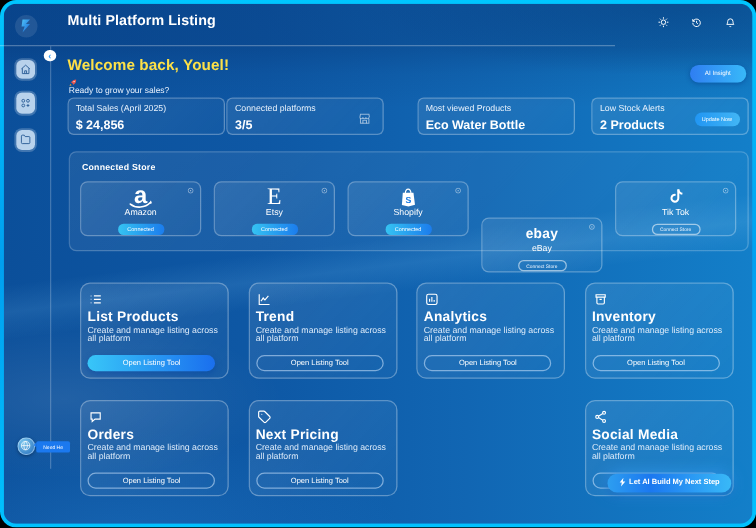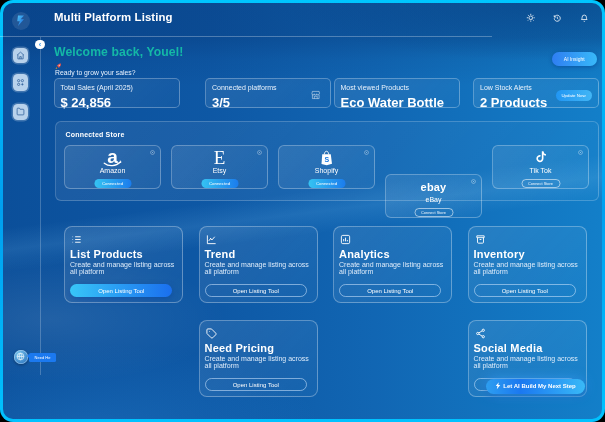--- a/index.html
+++ b/index.html
@@ -30,31 +30,31 @@
   display:flex; align-items:center; justify-content:center; box-shadow:0 0 0 1.5px rgba(255,255,255,0.22); }
 .toggle { left:35.2px; top:39.5px; width:9.5px; height:9.5px; border-radius:50%; background:#fff;
   display:flex; align-items:center; justify-content:center; font-size:7.5px; color:#2b97f5; font-weight:bold; }
 .help { left:14px; top:350px; width:13.5px; height:13.5px; border-radius:50%;
   background:radial-gradient(circle at 35% 30%, #7cc8ef, #1d66b8); box-shadow:0 1px 3px rgba(0,0,0,0.35), inset 0 0 0 0.8px rgba(215,240,255,0.5);
   display:flex; align-items:center; justify-content:center; }
 .helptip { left:29px; top:352.5px; width:27px; height:9px; background:#1b79ef; border-radius:1.5px;
   color:#fff; font-size:4px; display:flex; align-items:center; justify-content:center; }
 .helptip:before { content:""; position:absolute; left:-3.6px; top:1.9px; border:2.6px solid transparent; border-right-color:#1b79ef; }
 
-.welcome { left:54px; top:44.8px; font-size:12.2px; font-weight:bold; color:#14b8a6; letter-spacing:0.1px; }
+.welcome { left:54px; top:44.8px; font-size:12.2px; font-weight:bold; color:#fde047; letter-spacing:0.1px; }
 .sub { left:55px; top:62.6px; font-size:6.8px; color:#e8f1fd; }
 .ai-btn { left:552px; top:52px; width:44.5px; height:14px; border-radius:7px;
   background:linear-gradient(90deg,#2f7ef2,#38b9f9); color:#fff; font-size:5px;
   display:flex; align-items:center; justify-content:center; box-shadow:0 1px 4px rgba(0,40,120,0.4); }
 
 .stat { top:77.5px; width:126px; height:30.5px; border-radius:5px;
   background:linear-gradient(135deg, rgba(255,255,255,0.085), rgba(255,255,255,0.025));
   border:1px solid rgba(255,255,255,0.28); }
 .stat .l1 { position:absolute; left:6px; top:5.4px; font-size:7px; color:#eaf3fd; }
-.stat .l2 { position:absolute; left:6px; top:16.2px; font-size:13px; font-weight:bold; color:#fff; }
+.stat .l2 { position:absolute; left:6px; top:16.2px; font-size:10px; font-weight:bold; color:#fff; }
 .upd { position:absolute; right:6.5px; top:11.5px; width:36px; height:10.5px; border-radius:5.5px;
   background:linear-gradient(90deg,#2196f3,#42b6f5); color:#fff; font-size:4.4px;
   display:flex; align-items:center; justify-content:center; }
 
 .panel { left:54.5px; top:120.5px; width:544.5px; height:80px; border-radius:6px;
   background:linear-gradient(135deg, rgba(255,255,255,0.07), rgba(255,255,255,0.015));
   border:1px solid rgba(255,255,255,0.20); }
 .panel-title { left:65.5px; top:131.1px; font-size:7px; font-weight:bold; color:#fff; letter-spacing:0.2px; }
 .store { top:145px; width:97px; height:44px; border-radius:6px;
   background:linear-gradient(135deg, rgba(255,255,255,0.09), rgba(255,255,255,0.025));
@@ -158,21 +158,21 @@
         <path d="M14.5 1.5c-3.5 0-6.5 1.5-8.5 4L3.5 8l2-0.5L9 11l-0.5 2 2.5-2.5c2.5-2 4-5 3.5-9z" fill="#e8554d"></path>
         <circle cx="10.5" cy="5.5" r="1.3" fill="#fff"></circle>
         <path d="M3 10.5L1.5 14.5 5.5 13z" fill="#f5a623"></path>
       </svg>Ready to grow your sales?</div>
   <div class="abs ai-btn">AI Insight</div>
 
   <div class="abs stat" style="left:53.5px;">
     <div class="l1">Total Sales (April 2025)</div>
       <div class="l2">$ 24,856</div>
   </div>
-  <div class="abs stat" style="left:205px;">
+  <div class="abs stat" style="left:181px;">
     <div class="l1">Connected platforms</div>
       <div class="l2">3/5</div>
     <svg style="position:absolute; right:9px; top:10.5px;" width="11.5" height="11.5" viewBox="0 0 24 24" fill="none" stroke="rgba(255,255,255,0.55)" stroke-width="1.8">
         <path d="M4 10l1-5h14l1 5"></path>
         <path d="M4 10a2.5 2.5 0 0 0 5 0 2.5 2.5 0 0 0 5 0 2.5 2.5 0 0 0 5 0"></path>
         <path d="M5 12v8h14v-8"></path>
         <path d="M9 20v-5h6v5"></path>
       </svg>
   </div>
   <div class="abs stat" style="left:333.5px;">
@@ -287,26 +287,34 @@
     <svg class="fic" width="11" height="11" viewBox="0 0 24 24" fill="none" stroke="#fff" stroke-width="2">
         <path d="M4 4h16v4H4z"></path>
         <path d="M5.5 8v10a2 2 0 0 0 2 2h9a2 2 0 0 0 2-2V8"></path>
         <path d="M10 12h4"></path>
       </svg>
     <div class="ft">Inventory</div>
     <div class="fd">Create and manage listing across all platform</div>
     <div class="fb">Open Listing Tool</div>
   </div>
 
+  <div class="abs feat" style="left:64px; top:319.5px;">
+    <svg class="fic" width="11" height="11" viewBox="0 0 24 24" fill="none" stroke="#fff" stroke-width="2">
+        <path d="M4 5h16v11H11l-5 4v-4H4z"></path>
+      </svg>
+    <div class="ft">Orders</div>
+    <div class="fd">Create and manage listing across all platform</div>
+    <div class="fb">Open Listing Tool</div>
+  </div>
   <div class="abs feat" style="left:198.5px; top:319.5px;">
     <svg class="fic" width="11" height="11" viewBox="0 0 24 24" fill="none" stroke="#fff" stroke-width="2">
         <path d="M12.6 2.6A2 2 0 0 0 11.2 2H4a2 2 0 0 0-2 2v7.2a2 2 0 0 0 .6 1.4l8.7 8.7a2.4 2.4 0 0 0 3.4 0l6.6-6.6a2.4 2.4 0 0 0 0-3.4z"></path>
         <circle cx="7.5" cy="7.5" r="1" fill="#fff" stroke="none"></circle>
       </svg>
-    <div class="ft">Need Pricing</div>
+    <div class="ft">Next Pricing</div>
     <div class="fd">Create and manage listing across all platform</div>
     <div class="fb">Open Listing Tool</div>
   </div>
   <div class="abs feat" style="left:467.5px; top:319.5px;">
     <svg class="fic" width="11" height="11" viewBox="0 0 24 24" fill="none" stroke="#fff" stroke-width="2">
         <circle cx="18" cy="5" r="2.5"></circle>
         <circle cx="6" cy="12" r="2.5"></circle>
         <circle cx="18" cy="19" r="2.5"></circle>
         <path d="M8.2 10.8l7.6-4.6M8.2 13.2l7.6 4.6"></path>
       </svg>

